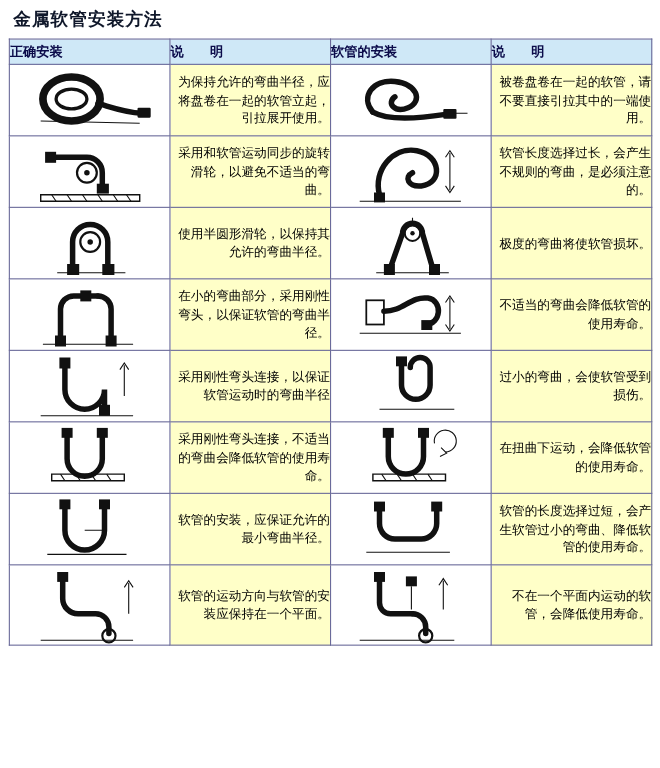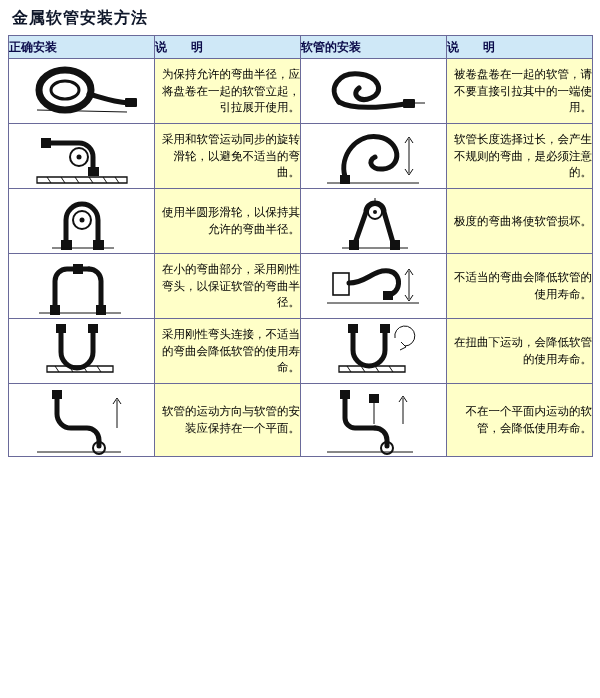--- a/index.html
+++ b/index.html
@@ -186,20 +186,41 @@
             <rect x="74" y="36" width="10" height="9" fill="#111"></rect>
             <path class="ln2" d="M100 16 L 100 44"></path>
             <path class="ln2" d="M96 20 L 100 14 L 104 20"></path>
             <path class="ln2" d="M96 40 L 100 46 L 104 40"></path>
             <path class="ln2" d="M18 48 L 110 48"></path>
           </svg>
         </td>
         <td class="txt-cell">不适当的弯曲会降低软管的使用寿命。</td>
       </tr>
 
+      <tr>
+        <td class="img-cell">
+          <svg width="130" height="62" viewBox="0 0 130 62">
+            <path class="hose" d="M42 10 L 42 34 A 18 18 0 0 0 78 34 L 78 52" stroke-width="4"></path>
+            <rect x="37" y="5" width="10" height="10" fill="#111"></rect>
+            <rect x="73" y="48" width="10" height="10" fill="#111"></rect>
+            <path class="ln2" d="M20 58 L 104 58"></path>
+            <path class="ln2" d="M96 12 L 96 40"></path>
+            <path class="ln2" d="M92 16 L 96 10 L 100 16"></path>
+          </svg>
+        </td>
+        <td class="txt-cell">采用刚性弯头连接，以保证软管运动时的弯曲半径</td>
+        <td class="img-cell">
+          <svg width="130" height="62" viewBox="0 0 130 62">
+            <path class="hose" d="M56 8 L 56 30 A 13 13 0 0 0 82 30 L 82 14 A 9 9 0 0 0 64 14" stroke-width="4"></path>
+            <rect x="51" y="4" width="10" height="9" fill="#111"></rect>
+            <path class="ln2" d="M36 52 L 104 52"></path>
+          </svg>
+        </td>
+        <td class="txt-cell">过小的弯曲，会使软管受到损伤。</td>
+      </tr>
 
       <tr>
         <td class="img-cell">
           <svg width="130" height="62" viewBox="0 0 130 62">
             <path class="hose" d="M44 8 L 44 32 A 16 16 0 0 0 76 32 L 76 8" stroke-width="4"></path>
             <rect x="39" y="4" width="10" height="9" fill="#111"></rect>
             <rect x="71" y="4" width="10" height="9" fill="#111"></rect>
             <path class="ln" d="M30 46 L 96 46 L 96 52 L 30 52 Z"></path>
             <path class="ln2" d="M38 46 L 42 52 M52 46 L 56 52 M66 46 L 70 52 M80 46 L 84 52"></path>
           </svg>
@@ -213,20 +234,41 @@
             <path class="ln" d="M30 46 L 96 46 L 96 52 L 30 52 Z"></path>
             <path class="ln2" d="M38 46 L 42 52 M52 46 L 56 52 M66 46 L 70 52 M80 46 L 84 52"></path>
             <path class="ln2" d="M86 18 A 10 10 0 1 1 96 26"></path>
             <path class="ln2" d="M92 22 L 97 27 L 91 30"></path>
           </svg>
         </td>
         <td class="txt-cell">在扭曲下运动，会降低软管的使用寿命。</td>
       </tr>
 
 
+      <tr>
+        <td class="img-cell">
+          <svg width="130" height="62" viewBox="0 0 130 62">
+            <path class="hose" d="M42 8 L 42 32 A 18 18 0 0 0 78 32 L 78 8" stroke-width="4"></path>
+            <rect x="37" y="4" width="10" height="9" fill="#111"></rect>
+            <rect x="73" y="4" width="10" height="9" fill="#111"></rect>
+            <path class="ln2" d="M60 32 L 78 32"></path>
+            <path class="ln2" d="M26 54 L 98 54"></path>
+          </svg>
+        </td>
+        <td class="txt-cell">软管的安装，应保证允许的最小弯曲半径。</td>
+        <td class="img-cell">
+          <svg width="130" height="62" viewBox="0 0 130 62">
+            <path class="hose" d="M36 12 L 36 26 A 14 14 0 0 0 50 40 L 74 40 A 14 14 0 0 0 88 26 L 88 12" stroke-width="4"></path>
+            <rect x="31" y="6" width="10" height="9" fill="#111"></rect>
+            <rect x="83" y="6" width="10" height="9" fill="#111"></rect>
+            <path class="ln2" d="M24 52 L 100 52"></path>
+          </svg>
+        </td>
+        <td class="txt-cell">软管的长度选择过短，会产生软管过小的弯曲、降低软管的使用寿命。</td>
+      </tr>
 
       <tr>
         <td class="img-cell">
           <svg width="130" height="72" viewBox="0 0 130 72">
             <path class="hose" d="M40 10 L 40 30 A 14 14 0 0 0 54 44 L 70 44 A 12 12 0 0 1 82 56 L 82 62" stroke-width="4"></path>
             <rect x="35" y="6" width="10" height="9" fill="#111"></rect>
             <circle cx="82" cy="64" r="6" fill="none" stroke="#111" stroke-width="2"></circle>
             <path class="ln2" d="M20 68 L 104 68"></path>
             <path class="ln2" d="M100 16 L 100 44"></path>
             <path class="ln2" d="M96 20 L 100 14 L 104 20"></path>

